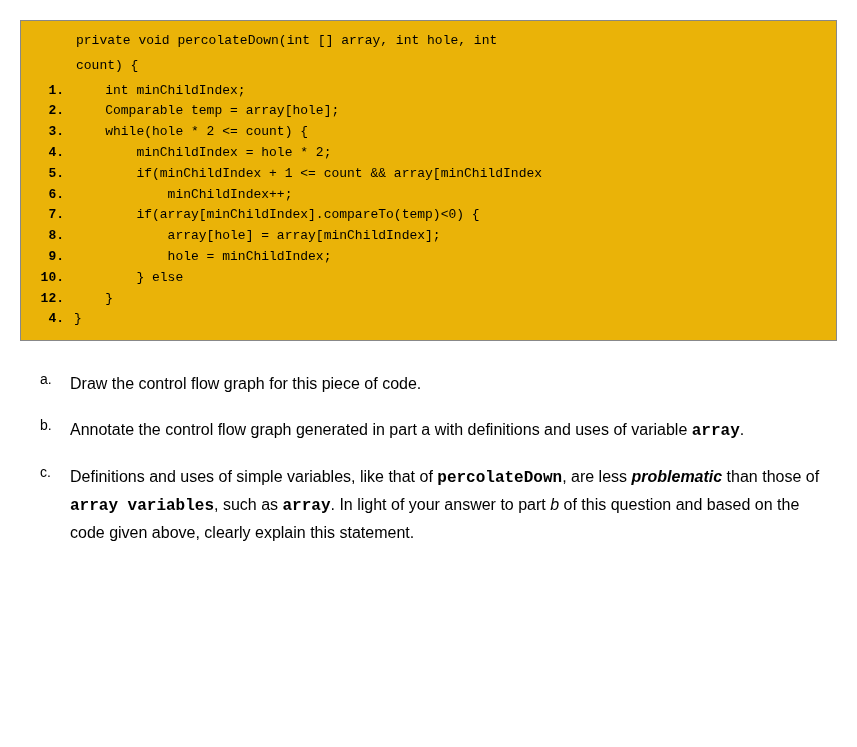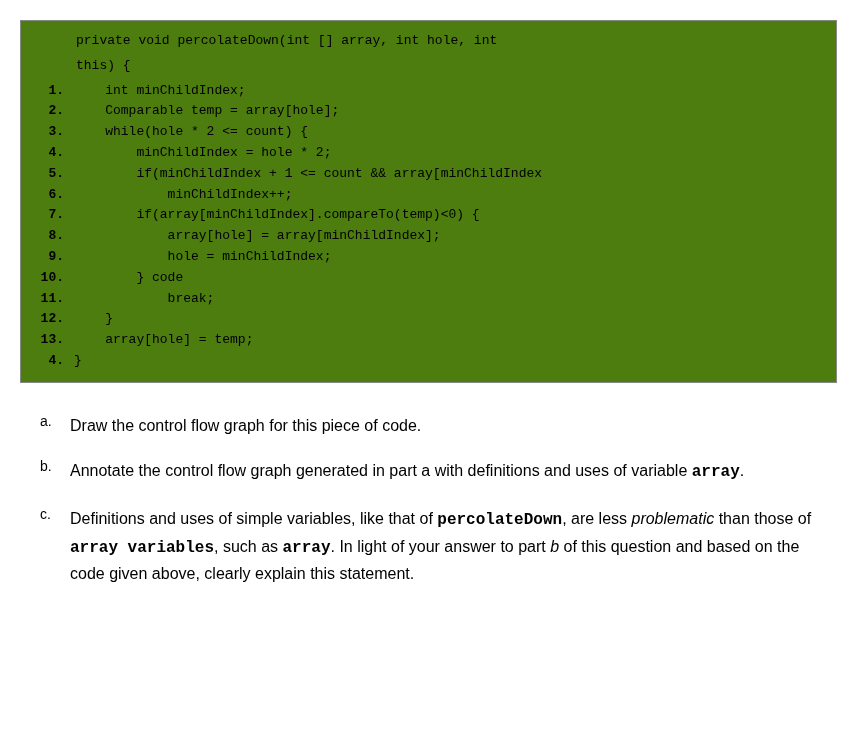--- a/index.html
+++ b/index.html
@@ -13,21 +13,21 @@
       font-size: 14px;
       color: #000000;
       padding: 20px;
       width: 857px;
       min-height: 747px;
     }
     .code-box {
       border: 1px solid #888;
       margin-bottom: 30px;
       padding: 10px 15px;
-      background: #4d7c0f;
+      background: #eab308;
     }
     .code-header {
       font-family: 'Courier New', Courier, monospace;
       font-size: 13px;
       line-height: 1.6;
       margin-bottom: 4px;
       padding-left: 40px;
     }
     .code-lines {
       font-family: 'Courier New', Courier, monospace;
@@ -68,29 +68,29 @@
       line-height: 1.6;
       flex: 1;
     }
     .bold-code {
       font-family: 'Courier New', Courier, monospace;
       font-weight: bold;
       margin-top: 20px;
     }
     .italic-bold {
       font-style: italic;
-      font-weight: normal;
+      font-weight: bold;
     }
   </style>
 </head>
 <body>
 
 <div class="code-box">
   <div class="code-header">private void percolateDown(int [] array, int hole, int</div>
-  <div class="code-header">this) {</div>
+  <div class="code-header">count) {</div>
   <div class="code-lines">
     <div class="code-line">
       <span class="line-num">1.</span>
       <span class="line-code">    int minChildIndex;</span>
     </div>
     <div class="code-line">
       <span class="line-num">2.</span>
       <span class="line-code">    Comparable temp = array[hole];</span>
     </div>
     <div class="code-line">
@@ -116,33 +116,25 @@
     <div class="code-line">
       <span class="line-num">8.</span>
       <span class="line-code">            array[hole] = array[minChildIndex];</span>
     </div>
     <div class="code-line">
       <span class="line-num">9.</span>
       <span class="line-code">            hole = minChildIndex;</span>
     </div>
     <div class="code-line">
       <span class="line-num">10.</span>
-      <span class="line-code">        } code</span>
-    </div>
-    <div class="code-line">
-      <span class="line-num">11.</span>
-      <span class="line-code">            break;</span>
+      <span class="line-code">        } else</span>
     </div>
     <div class="code-line">
       <span class="line-num">12.</span>
       <span class="line-code">    }</span>
-    </div>
-    <div class="code-line">
-      <span class="line-num">13.</span>
-      <span class="line-code">    array[hole] = temp;</span>
     </div>
     <div class="code-line">
       <span class="line-num">4.</span>
       <span class="line-code">}</span>
     </div>
   </div>
 </div>
 
 <div class="questions-section">
 

